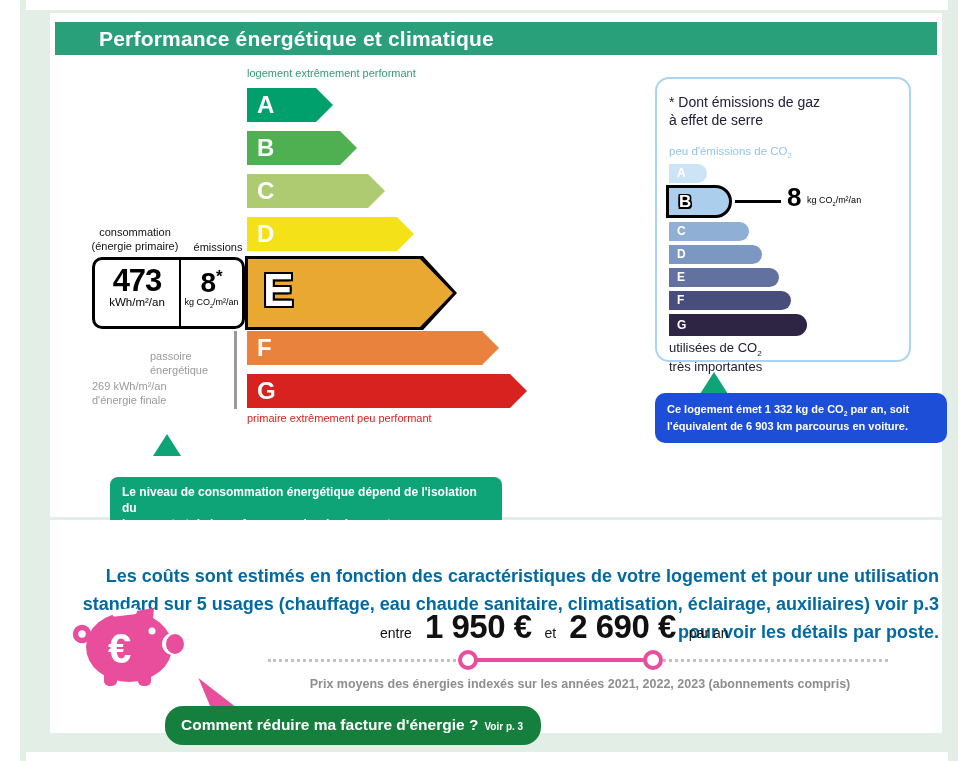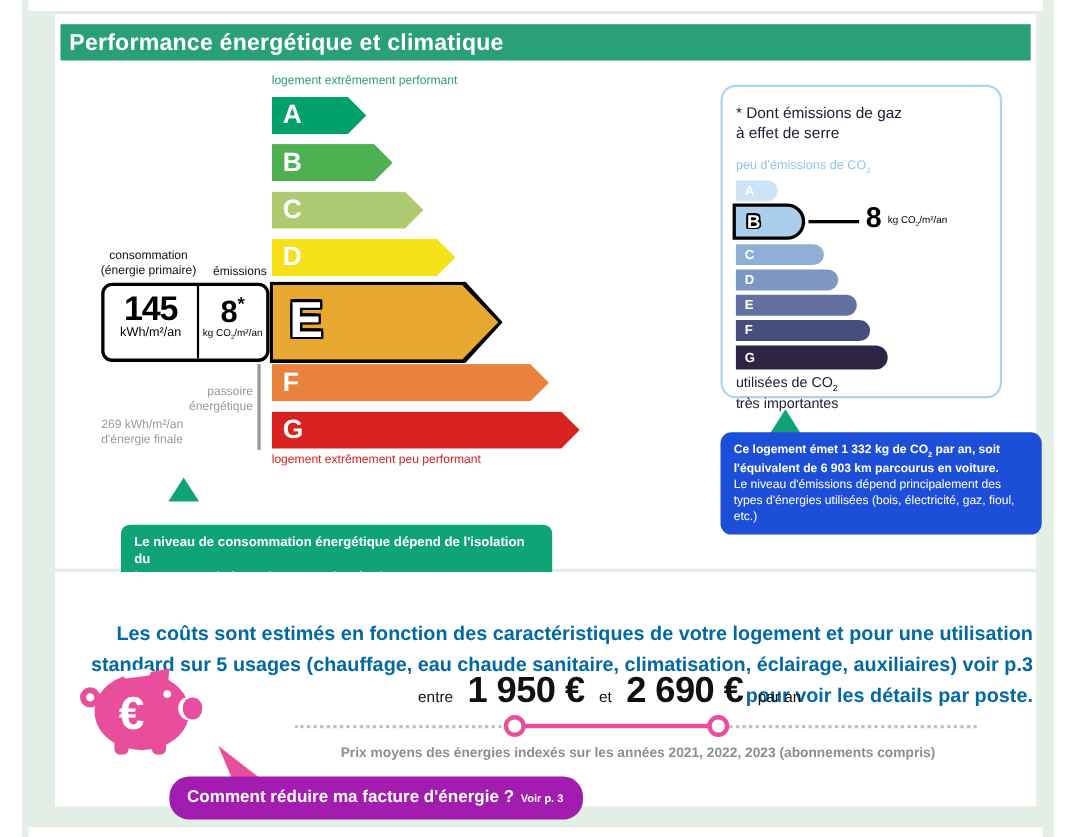--- a/index.html
+++ b/index.html
@@ -12,21 +12,21 @@
 
   
   .bg-green  { left:20px; top:0; width:938px; height:761px; background:#e2eee6; }
   .strip-top { left:26px; top:0; width:922px; height:10px; background:#fff; }
   .strip-bot { left:26px; top:752px; width:922px; height:9px; background:#fff; }
   .card1 { left:50px; top:13px;  width:892px; height:504px; background:#fff; }
   .card2 { left:50px; top:520px; width:892px; height:213px; background:#fff; }
 
   
   .hbar { left:5px; width:882px; height:33px; display:flex; align-items:center; }
-  .hbar h1 { color:#fff; font-size:21px; font-weight:bold; padding-left:8px; letter-spacing:.2px; }
+  .hbar h1 { color:#fff; font-size:21px; font-weight:bold; padding-left:8px; letter-spacing:.2px;margin-left:36px; }
 
   
   .arrow {
     position:absolute; left:197px; height:34px; line-height:34px;
     padding-left:10px; color:#fff; font-size:24px; font-weight:bold;
     clip-path: polygon(0 0, calc(100% - 17px) 0, 100% 50%, calc(100% - 17px) 100%, 0 100%);
   }
   .lbl-top    { left:197px; top:54px;  font-size:11px; color:#2f9e74; }
   .lbl-bottom { left:197px; top:399px; font-size:11px; color:#d8221f; }
 
@@ -49,21 +49,21 @@
             clip-path: polygon(0 0, 178px 0, 100% 50%, 178px 100%, 0 100%); }
   .earrow-in { position:absolute; left:3px; top:3px; width:205px; height:68px;
             clip-path: polygon(0 0, 172px 0, 100% 50%, 172px 100%, 0 100%); }
   .eletter { position:absolute; left:18px; top:7px; font-size:46px; font-weight:bold; color:#fff;
     text-shadow:-2px -2px 0 #000,2px -2px 0 #000,-2px 2px 0 #000,2px 2px 0 #000,
                 -2px 0 0 #000,2px 0 0 #000,0 -2px 0 #000,0 2px 0 #000; }
 
   .lbl-conso { left:23px; top:213px; width:124px; text-align:center; font-size:11px; color:#111; line-height:1.25; }
   .lbl-emis  { left:138px; top:228px; width:60px; text-align:center; font-size:11px; color:#111; }
   .final-energy { left:42px;  top:322px; font-size:11px; color:#9a9a9a; line-height:1.3; }
-  .sieve        { left:100px; top:336px; width:80px; text-align:right; font-size:11px; color:#9a9a9a; line-height:1.3; }
+  .sieve        { left:100px; top:336px; width:80px; font-size:11px; color:#9a9a9a; line-height:1.3; }
   .vbar         { left:184px; top:318px; width:3px; height:78px; background:#9a9a9a; }
 
   
   .callout { background:#0fa378; border-radius:8px; color:#fff; font-weight:bold; }
   .callout1 { left:60px; top:442px; width:392px; padding:7px 12px; font-size:12px; line-height:1.35; white-space:pre-line;margin-top:22px; }
   .tri-up { width:0; height:0; border-left:14px solid transparent; border-right:14px solid transparent; border-bottom:22px solid #0fa378; }
   .tri1 { left:103px; top:421px; }
   .tri2 { left:650px; top:359px; }
   .callout2 { left:605px; top:380px; width:292px; padding:9px 12px; border-radius:10px;
               background:#1d4ed8; color:#fff; font-size:11px; line-height:1.32; }
@@ -91,21 +91,21 @@
   .desc { left:5px; top:43px; width:884px; font-size:18px; font-weight:bold; color:#0369a1; line-height:1.55;text-align:right; }
   .amounts { left:330px; top:88px; display:flex; align-items:baseline; gap:13px; color:#111; }
   .amounts .small { font-size:14px; }
   .amounts .big   { font-size:33px; font-weight:bold; letter-spacing:-.5px; }
   .dots  { left:218px; top:139px; width:620px; border-top:3px dotted #c2c2c2; }
   .solid { left:418px; top:138px; width:185px; height:4px; background:#e94e9c; }
   .knob  { width:20px; height:20px; border:4px solid #e94e9c; border-radius:50%; background:#fff; }
   .knob1 { left:408px; top:130px; }
   .knob2 { left:593px; top:130px; }
   .price-note { left:180px; top:157px; width:700px; text-align:center; font-size:12.5px; font-weight:bold; color:#8e8e8e; }
-  .callout3 { left:104px; top:186px; background:#a21caf; border-radius:18px; padding:10px 18px 11px 16px;
+  .callout3 { left:115px; top:186px; background:#15803d; border-radius:18px; padding:10px 18px 11px 16px;
               color:#fff; white-space:nowrap; }
   .callout3 .main { font-size:15.5px; font-weight:bold; }
   .callout3 .ref  { font-size:10px; font-weight:bold; margin-left:6px; }
   .tri3 { left:145px; top:158px; width:42px; height:30px; background:#e94e9c; clip-path:polygon(8% 0, 100% 100%, 38% 100%); }
 </style>
 </head>
 <body>
 
 <div id="page">
   <div class="abs bg-green"></div>
@@ -133,37 +133,37 @@
     </div>
 
     <div class="abs lbl-conso">
       <div>consommation</div>
       <div>(énergie primaire)</div>
     </div>
     <div class="abs lbl-emis">émissions</div>
 
     <div class="abs ebox">
       <div class="ebox-col ebox-left">
-        <div class="big-val">145</div>
+        <div class="big-val">473</div>
         <div class="unit-s">kWh/m²/an</div>
       </div>
       <div class="ebox-div"></div>
       <div class="ebox-col ebox-right">
         <div class="big-val8"><span>8</span><sup>*</sup></div>
         <div class="unit-xs"><span>kg CO</span><sub>2</sub><span>/m²/an</span></div>
       </div>
     </div>
 
     <div class="abs final-energy" style="white-space:pre-line;margin-top:44px;">269 kWh/m²/an
 d'énergie finale</div>
     <div class="abs sieve" style="white-space:pre-line;">passoire
 énergétique</div>
     <div class="abs vbar"></div>
 
-    <div class="abs lbl-bottom">logement extrêmement peu performant</div>
+    <div class="abs lbl-bottom">primaire extrêmement peu performant</div>
 
     <div class="abs tri-up tri1"></div>
     <div class="abs callout callout1">Le niveau de consommation énergétique dépend de l'isolation du
 logement et de la performance des équipements.
 Pour l'améliorer, voir pages 4 à 6</div>
 
     <div class="abs co2box">
       <div class="abs co2-title">* Dont émissions de gaz
 à effet de serre</div>
       <div class="abs co2-peu"><span>peu d'émissions de CO</span><sub>2</sub></div>
@@ -181,21 +181,20 @@
 
       <div class="abs co2-bottom">
         <div><span>utilisées de CO</span><sub>2</sub></div>
         <div>très importantes</div>
       </div>
     </div>
 
     <div class="abs tri-up tri2"></div>
     <div class="abs callout2">
       <span class="bold"><span>Ce logement émet 1 332 kg de CO</span><sub>2</sub><span> par an, soit l'équivalent de 6 903 km parcourus en voiture.</span></span>
-      <div class="normal">Le niveau d'émissions dépend principalement des types d'énergies utilisées (bois, électricité, gaz, fioul, etc.)</div>
     </div>
   </div>
 
   <div class="abs card2">
 
 
     <div class="abs desc">Les coûts sont estimés en fonction des caractéristiques de votre logement et pour une utilisation standard sur 5 usages (chauffage, eau chaude sanitaire, climatisation, éclairage, auxiliaires) voir p.3 pour voir les détails par poste.</div>
 
     <svg class="abs" style="left:22px; top:84px;" width="112" height="84" viewBox="0 0 112 84">
       <g fill="#e94e9c">

